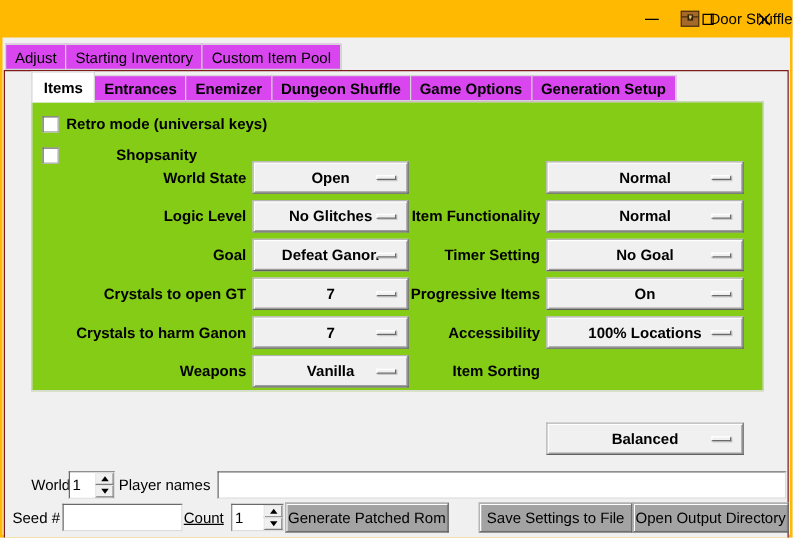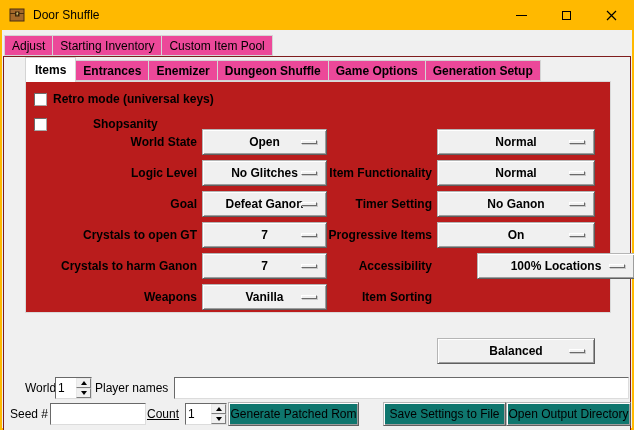--- a/index.html
+++ b/index.html
@@ -6,48 +6,48 @@
   html,body { width:634px; height:430px; overflow:hidden; }
   body {
     font-family: "Liberation Sans", sans-serif;
     font-size: 12px;
     color: #000;
     background: #ffb900;
     position: relative;
   }
 
   
-  .titlebar { position:absolute; left:0; top:0; width:634px; height:30px; background:#ffb900; display:flex; align-items:center; }
+  .titlebar { position:absolute; left:0; top:0; width:634px; height:30px; background:#ffb900; display:flex; align-items:center;justify-content:flex-end; }
   .app-icon { width:16px; height:16px; margin-left:9px; flex:0 0 auto; }
   .title-text { margin-left:8px; font-size:12px; color:#000; }
   .win-controls { position:absolute; right:0; top:0; height:30px; display:flex; }
   .win-btn { width:45px; height:30px; display:flex; align-items:center; justify-content:center; }
   .glyph-min { width:11px; height:1px; background:#000; }
   .glyph-max { width:9px; height:9px; border:1px solid #000; }
 
   
   .window-body { position:absolute; left:2px; top:30px; width:630px; height:398px; background:#f0f0f0; }
 
   
   .tabrow { position:absolute; display:flex; align-items:flex-start; z-index:3; }
   .tab {
     display:inline-flex; align-items:center;
     height:21px; margin-top:3px; margin-left:-1px;
     padding:0 7px;
-    background:#ec4899; border:1px solid #d4d4d4;
+    background:#d946ef; border:1px solid #d4d4d4;
     white-space:nowrap; cursor:default;
   }
   .tab:first-child { margin-left:0; }
   .tab.sel { height:25px; margin-top:0; background:#ffffff; border-bottom:none; position:relative; z-index:4; padding:0 9px; }
 
   .outer-tabrow { left:2px; top:2px; height:25px; }
   .outer-pane { position:absolute; left:1px; top:26px; width:628px; height:404px; border:1px solid #7f1d1d; background:#f0f0f0;font-weight:bold; }
 
   .inner-tabrow { left:21px; top:0px; height:25px; }
-  .inner-frame { position:absolute; left:21px; top:24px; width:586px; height:232px; border:1px solid #d9d9d9; background:#b91c1c; }
+  .inner-frame { position:absolute; left:21px; top:24px; width:586px; height:232px; border:1px solid #d9d9d9; background:#84cc16; }
 
   
   .checkrow { position:absolute; left:8px; display:flex; align-items:center; height:16px; }
   .checkbox {
     width:13px; height:13px; background:#fff;
     border:1px solid; border-color:#6d6d6d #a8a8a8 #a8a8a8 #6d6d6d;
     flex:0 0 auto;
   }
   .checklabel { margin-left:6px; white-space:nowrap; }
 
@@ -78,21 +78,21 @@
   }
   .spinbox { position:absolute; height:22px; background:#fff; border:1px solid; border-color:#696969 #dcdcdc #dcdcdc #696969; display:flex; }
   .spin-input { flex:1 1 auto; min-width:0; border:none; outline:none; padding:0 2px; font-family:"Liberation Sans",sans-serif; font-size:12px; background:#fff; }
   .spin-btns { width:15px; display:flex; flex-direction:column; flex:0 0 auto; }
   .spin-btn { flex:1; background:#f0f0f0; border:1px solid; border-color:#e8e8e8 #7e7e7e #7e7e7e #e8e8e8; display:flex; align-items:center; justify-content:center; }
   .tri-up { width:0; height:0; border-left:3px solid transparent; border-right:3px solid transparent; border-bottom:4px solid #000; }
   .tri-down { width:0; height:0; border-left:3px solid transparent; border-right:3px solid transparent; border-top:4px solid #000; }
 
   .pushbtn {
     position:absolute; height:24px;
-    background:#0f766e;
+    background:#a3a3a3;
     border:1px solid; border-color:#b5b5b5 #5f5f5f #5f5f5f #b5b5b5;
     box-shadow: inset 1px 1px 0 #ffffff, inset -1px -1px 0 #9d9d9d;
     display:flex; align-items:center; justify-content:center;
     white-space:nowrap; font-family:"Liberation Sans",sans-serif; font-size:12px;
     cursor:default;
   }
 </style>
 </head>
 <body>
 
@@ -192,32 +192,32 @@
       </div>
 
       <div class="optlabel" style="left:300px; top:78px;  width:106px;">Item Functionality</div>
       <div class="optbtn" style="left:411px; top:78px;  width:158px;">
         <span class="optval">Normal</span>
         <span class="indicator"></span>
       </div>
 
       <div class="optlabel" style="left:300px; top:109px; width:106px;">Timer Setting</div>
       <div class="optbtn" style="left:411px; top:109px; width:158px;">
-        <span class="optval">No Ganon</span>
+        <span class="optval">No Goal</span>
         <span class="indicator"></span>
       </div>
 
       <div class="optlabel" style="left:300px; top:140px; width:106px;">Progressive Items</div>
       <div class="optbtn" style="left:411px; top:140px; width:158px;">
         <span class="optval">On</span>
         <span class="indicator"></span>
       </div>
 
       <div class="optlabel" style="left:300px; top:171px; width:106px;">Accessibility</div>
-      <div class="optbtn" style="left:411px; top:171px; width:158px;margin-left:40px;">
+      <div class="optbtn" style="left:411px; top:171px; width:158px;">
         <span class="optval">100% Locations</span>
         <span class="indicator"></span>
       </div>
 
       <div class="optlabel" style="left:300px; top:202px; width:106px;">Item Sorting</div>
       <div class="optbtn" style="left:411px; top:216px; width:158px;margin-top:40px;">
         <span class="optval">Balanced</span>
         <span class="indicator"></span>
       </div>
 

